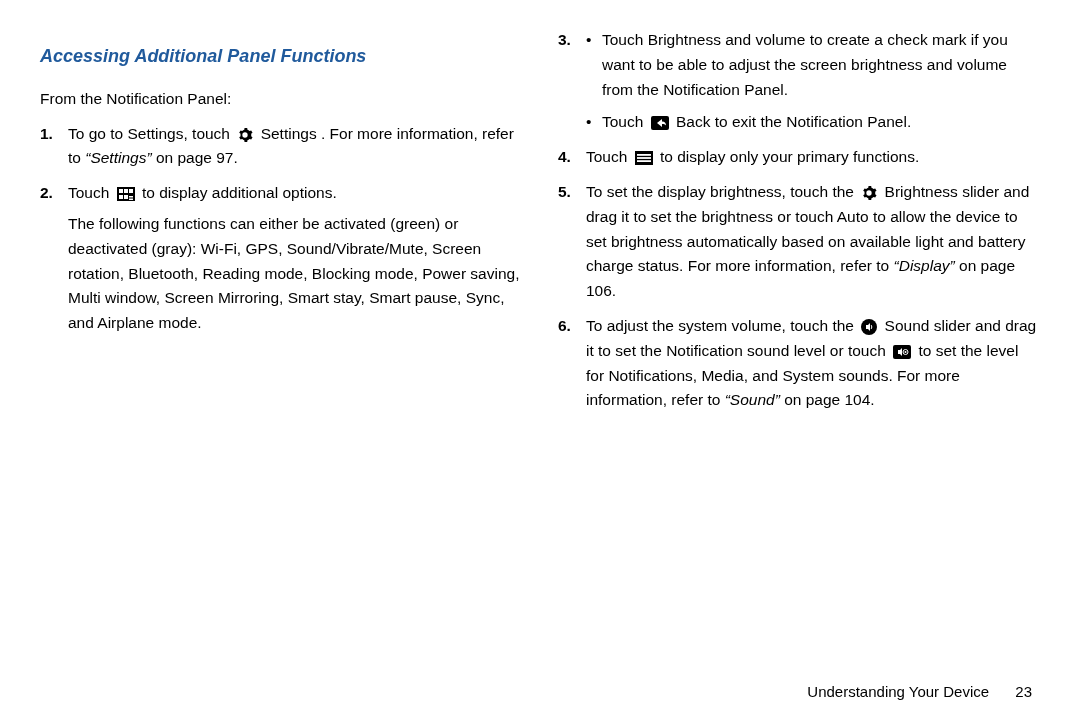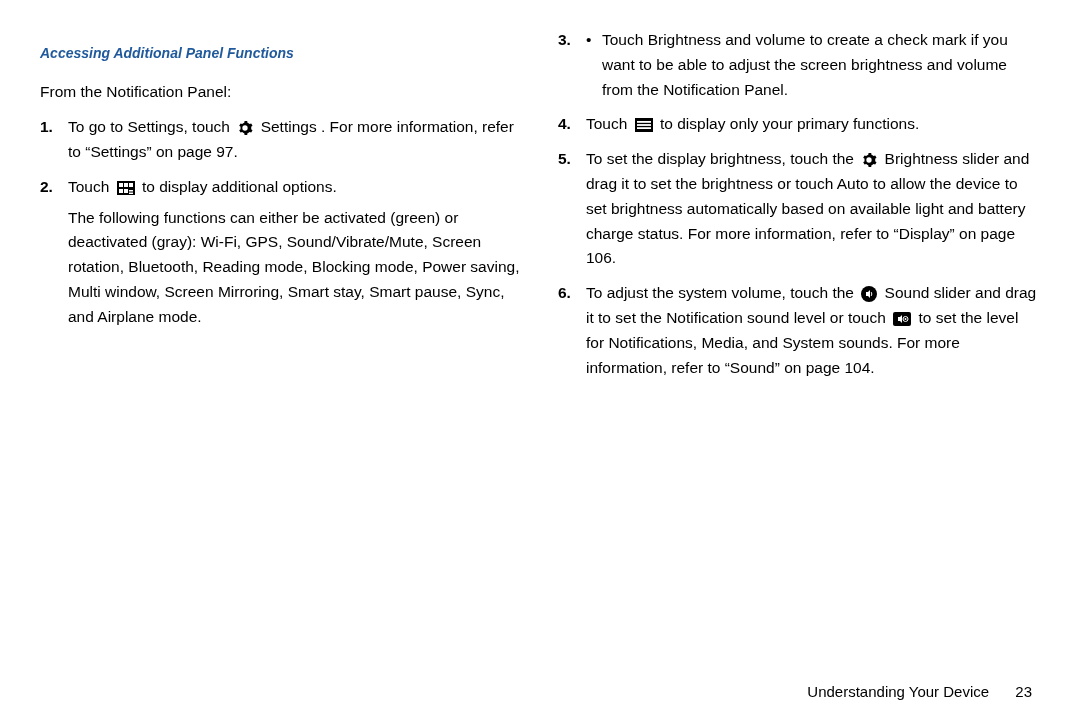--- a/index.html
+++ b/index.html
@@ -1,28 +1,28 @@
 <!DOCTYPE html>
 <html><head>
 <meta charset="utf-8">
 <style>
   html,body{margin:0;padding:0;background:#fff;font-family:Arial,Helvetica,sans-serif;color:#000;}
   .page{width:1080px;height:720px;position:relative;box-sizing:border-box;padding:28px 40px 20px 40px;}
   .cols{display:flex;gap:36px;}
   .col{flex:1;min-width:0;font-size:15.5px;line-height:1.6;}
-  .heading{color:#205a9c;font-style:italic;font-weight:700;font-size:14px;margin:14px 0 16px 0;font-family:Arial,Helvetica,sans-serif;}
+  .heading{color:#205a9c;font-style:italic;font-weight:700;font-size:18px;margin:14px 0 16px 0;font-family:Arial,Helvetica,sans-serif;}
   p{margin:0 0 10px 0;}
   .ol{counter-reset:item;margin:0;padding:0;}
   .li{position:relative;padding-left:28px;margin-bottom:10px;}
   .li .num{position:absolute;left:0;top:0;font-weight:700;}
   .li p{margin:0 0 6px 0;}
   .bul{padding-left:16px;position:relative;margin-bottom:8px;}
   .bul::before{content:"•";position:absolute;left:0;top:0;}
   .b{font-weight:400;}
-  .itq{}
+  .itq{font-style:italic;}
   .icon{display:inline-block;vertical-align:middle;margin:0 3px;}
   .icon svg{display:block;}
   .footer{position:absolute;right:48px;bottom:20px;font-size:15px;}
   .footer .pn{display:inline-block;margin-left:22px;text-align:center;}
 </style>
 </head>
 <body>
 
 <div class="page">
   <div class="cols">
@@ -73,20 +73,30 @@
       </div>
     </div>
 
     <div class="col">
       <div class="ol">
 
         <div class="li">
           <span class="num">3.</span>
           <div class="bul">
             <span>Touch </span><span class="b">Brightness and volume</span><span> to create a check mark if you want to be able to adjust the screen brightness and volume from the Notification Panel.</span>
+          </div>
+          <div class="bul">
+            <span>Touch </span>
+            <span class="icon">
+              <svg width="18" height="14" viewBox="0 0 18 14">
+                  <rect x="0" y="0" width="18" height="14" rx="2" fill="#000"></rect>
+                  <path d="M6 7l5-4v2.5c3 0 4 2 4 4-1-1.5-2-1.5-4-1.5V11L6 7z" fill="#fff"></path>
+                </svg>
+            </span>
+            <span class="b">Back</span><span> to exit the Notification Panel.</span>
           </div>
         </div>
 
         <div class="li">
           <span class="num">4.</span>
           <p>
             <span>Touch </span>
             <span class="icon">
               <svg width="18" height="14" viewBox="0 0 18 14">
                   <rect x="0" y="0" width="18" height="14" fill="#000"></rect>

